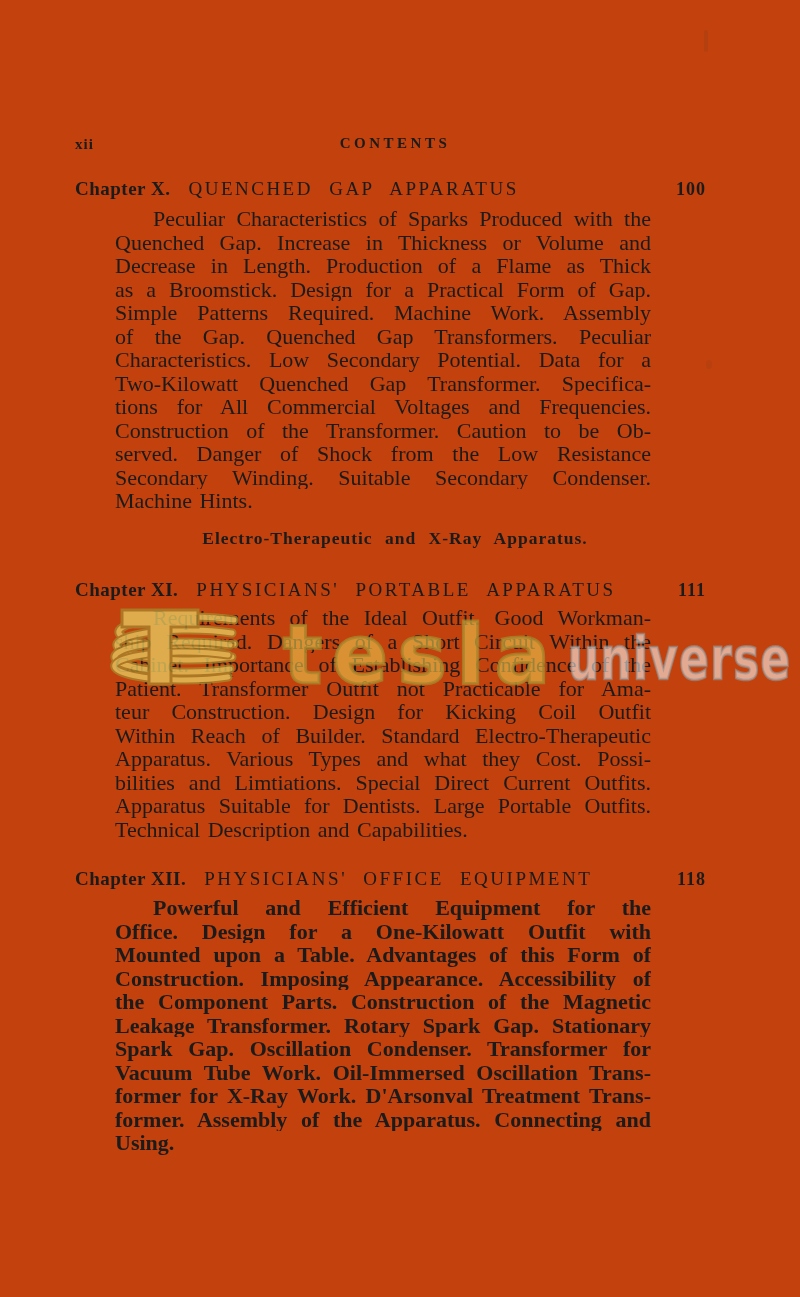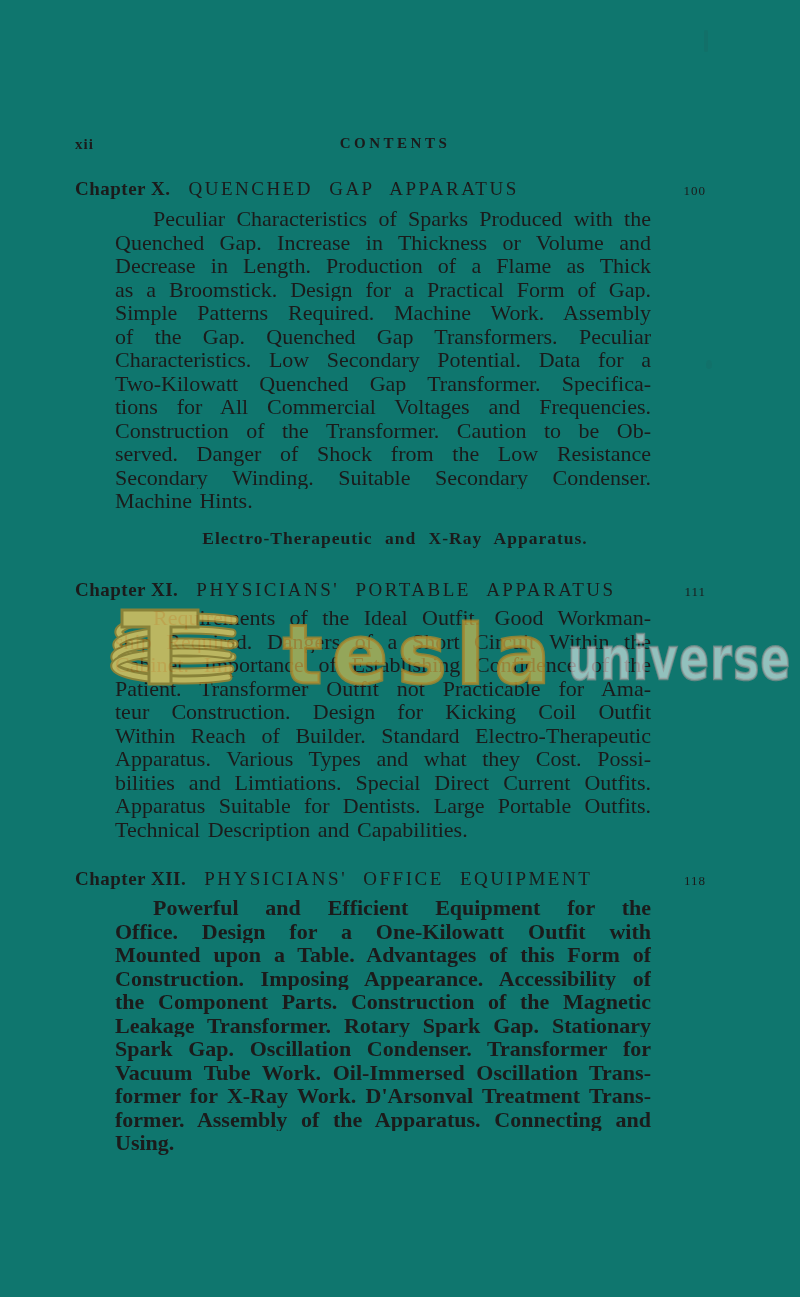--- a/index.html
+++ b/index.html
@@ -1,21 +1,21 @@
 <!DOCTYPE html>
 <html style="--wm-gold: #e6c75e; --wm-gold-outline: #a8862c;"><head>
 <meta charset="utf-8">
 <title>Contents page</title>
 <style>
   html, body { margin: 0; padding: 0; background: #ffffff; }
   .page {
     position: relative;
     width: 800px;
     height: 1297px;
-    background: #0f766e;
+    background: #c2410c;
     color: #1b1b1b;
     font-family: "Liberation Serif", serif;
     overflow: hidden;
   }
 
   
   .running-header {
     position: absolute;
     top: 135px; left: 0; right: 0;
     height: 20px;
@@ -40,21 +40,21 @@
   .ch-label {
     font-size: 19px; font-weight: 700; letter-spacing: 0.5px;
     margin-right: 18px;
   }
   .ch-title {
     font-size: 19px; font-weight: 400;
     letter-spacing: 2.5px; word-spacing: 9px;
   }
   .ch-page {
     margin-left: auto;
-    font-size: 13px; font-weight: 400; letter-spacing: 1px;
+    font-size: 18px; font-weight: 700; letter-spacing: 1px;
   }
   .ch-heading-x   { top: 178px; }
   .ch-heading-xi  { top: 579px; }
   .ch-heading-xii { top: 868px; }
 
   
   .para {
     position: absolute;
     left: 115px; width: 536px;
     font-size: 22px;

